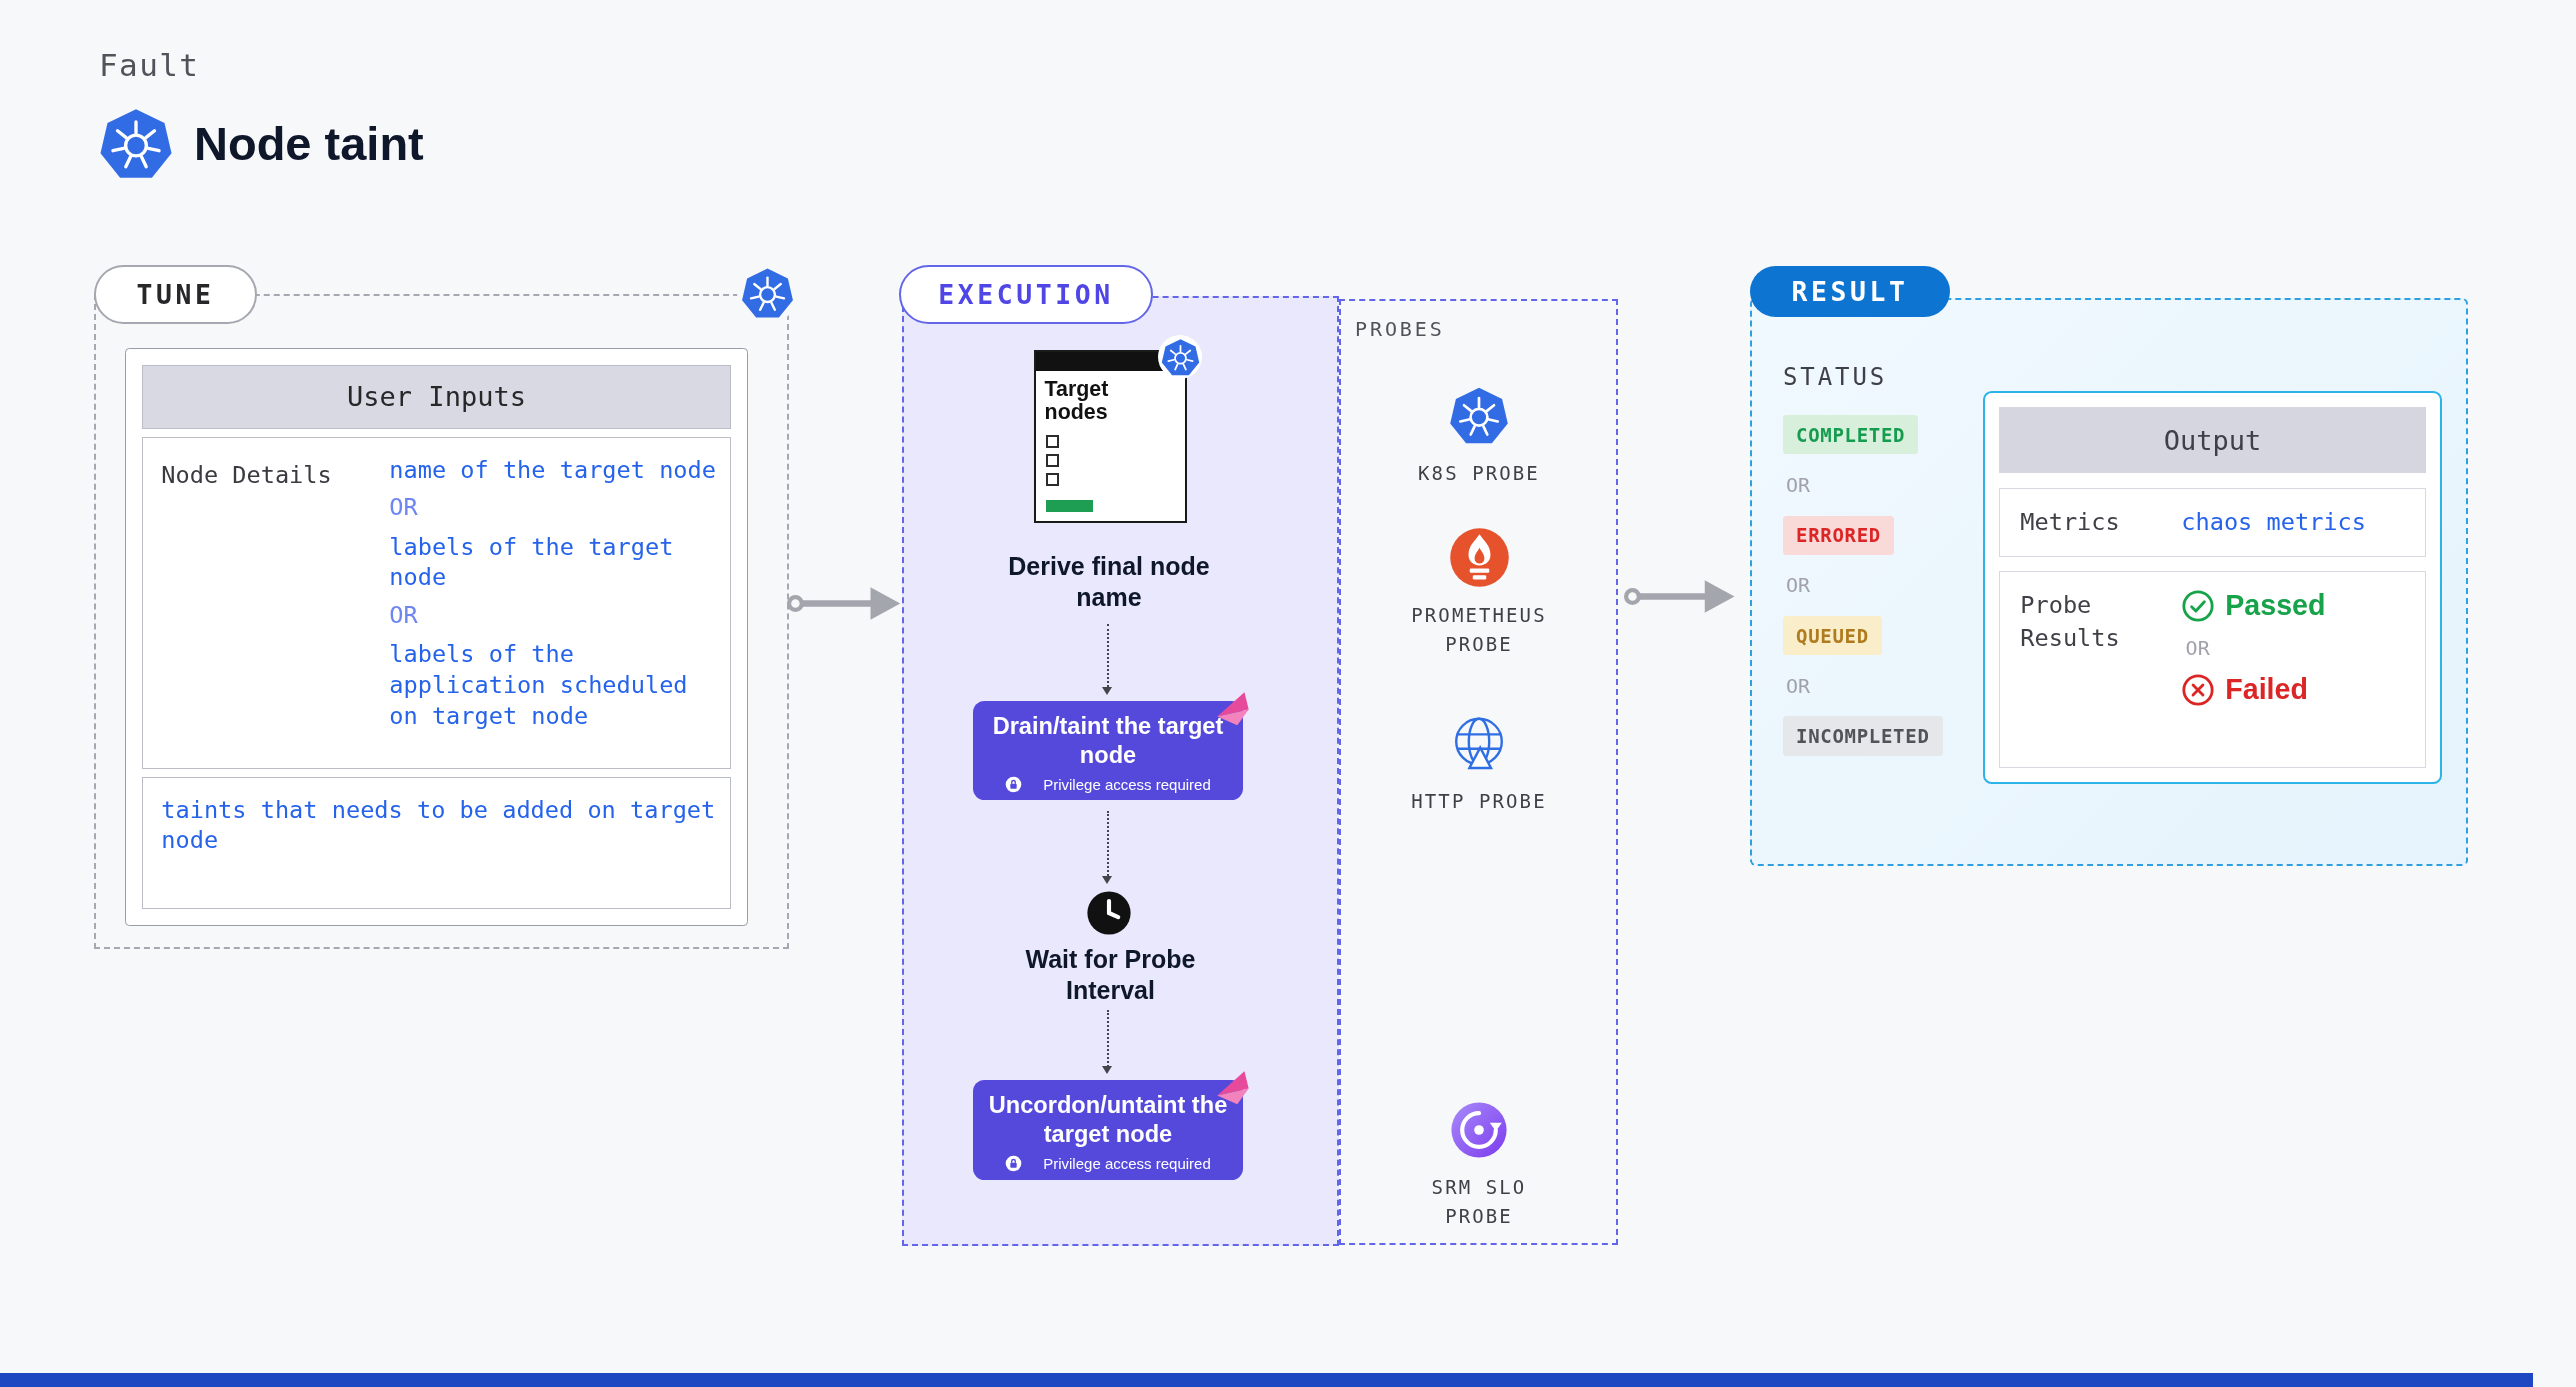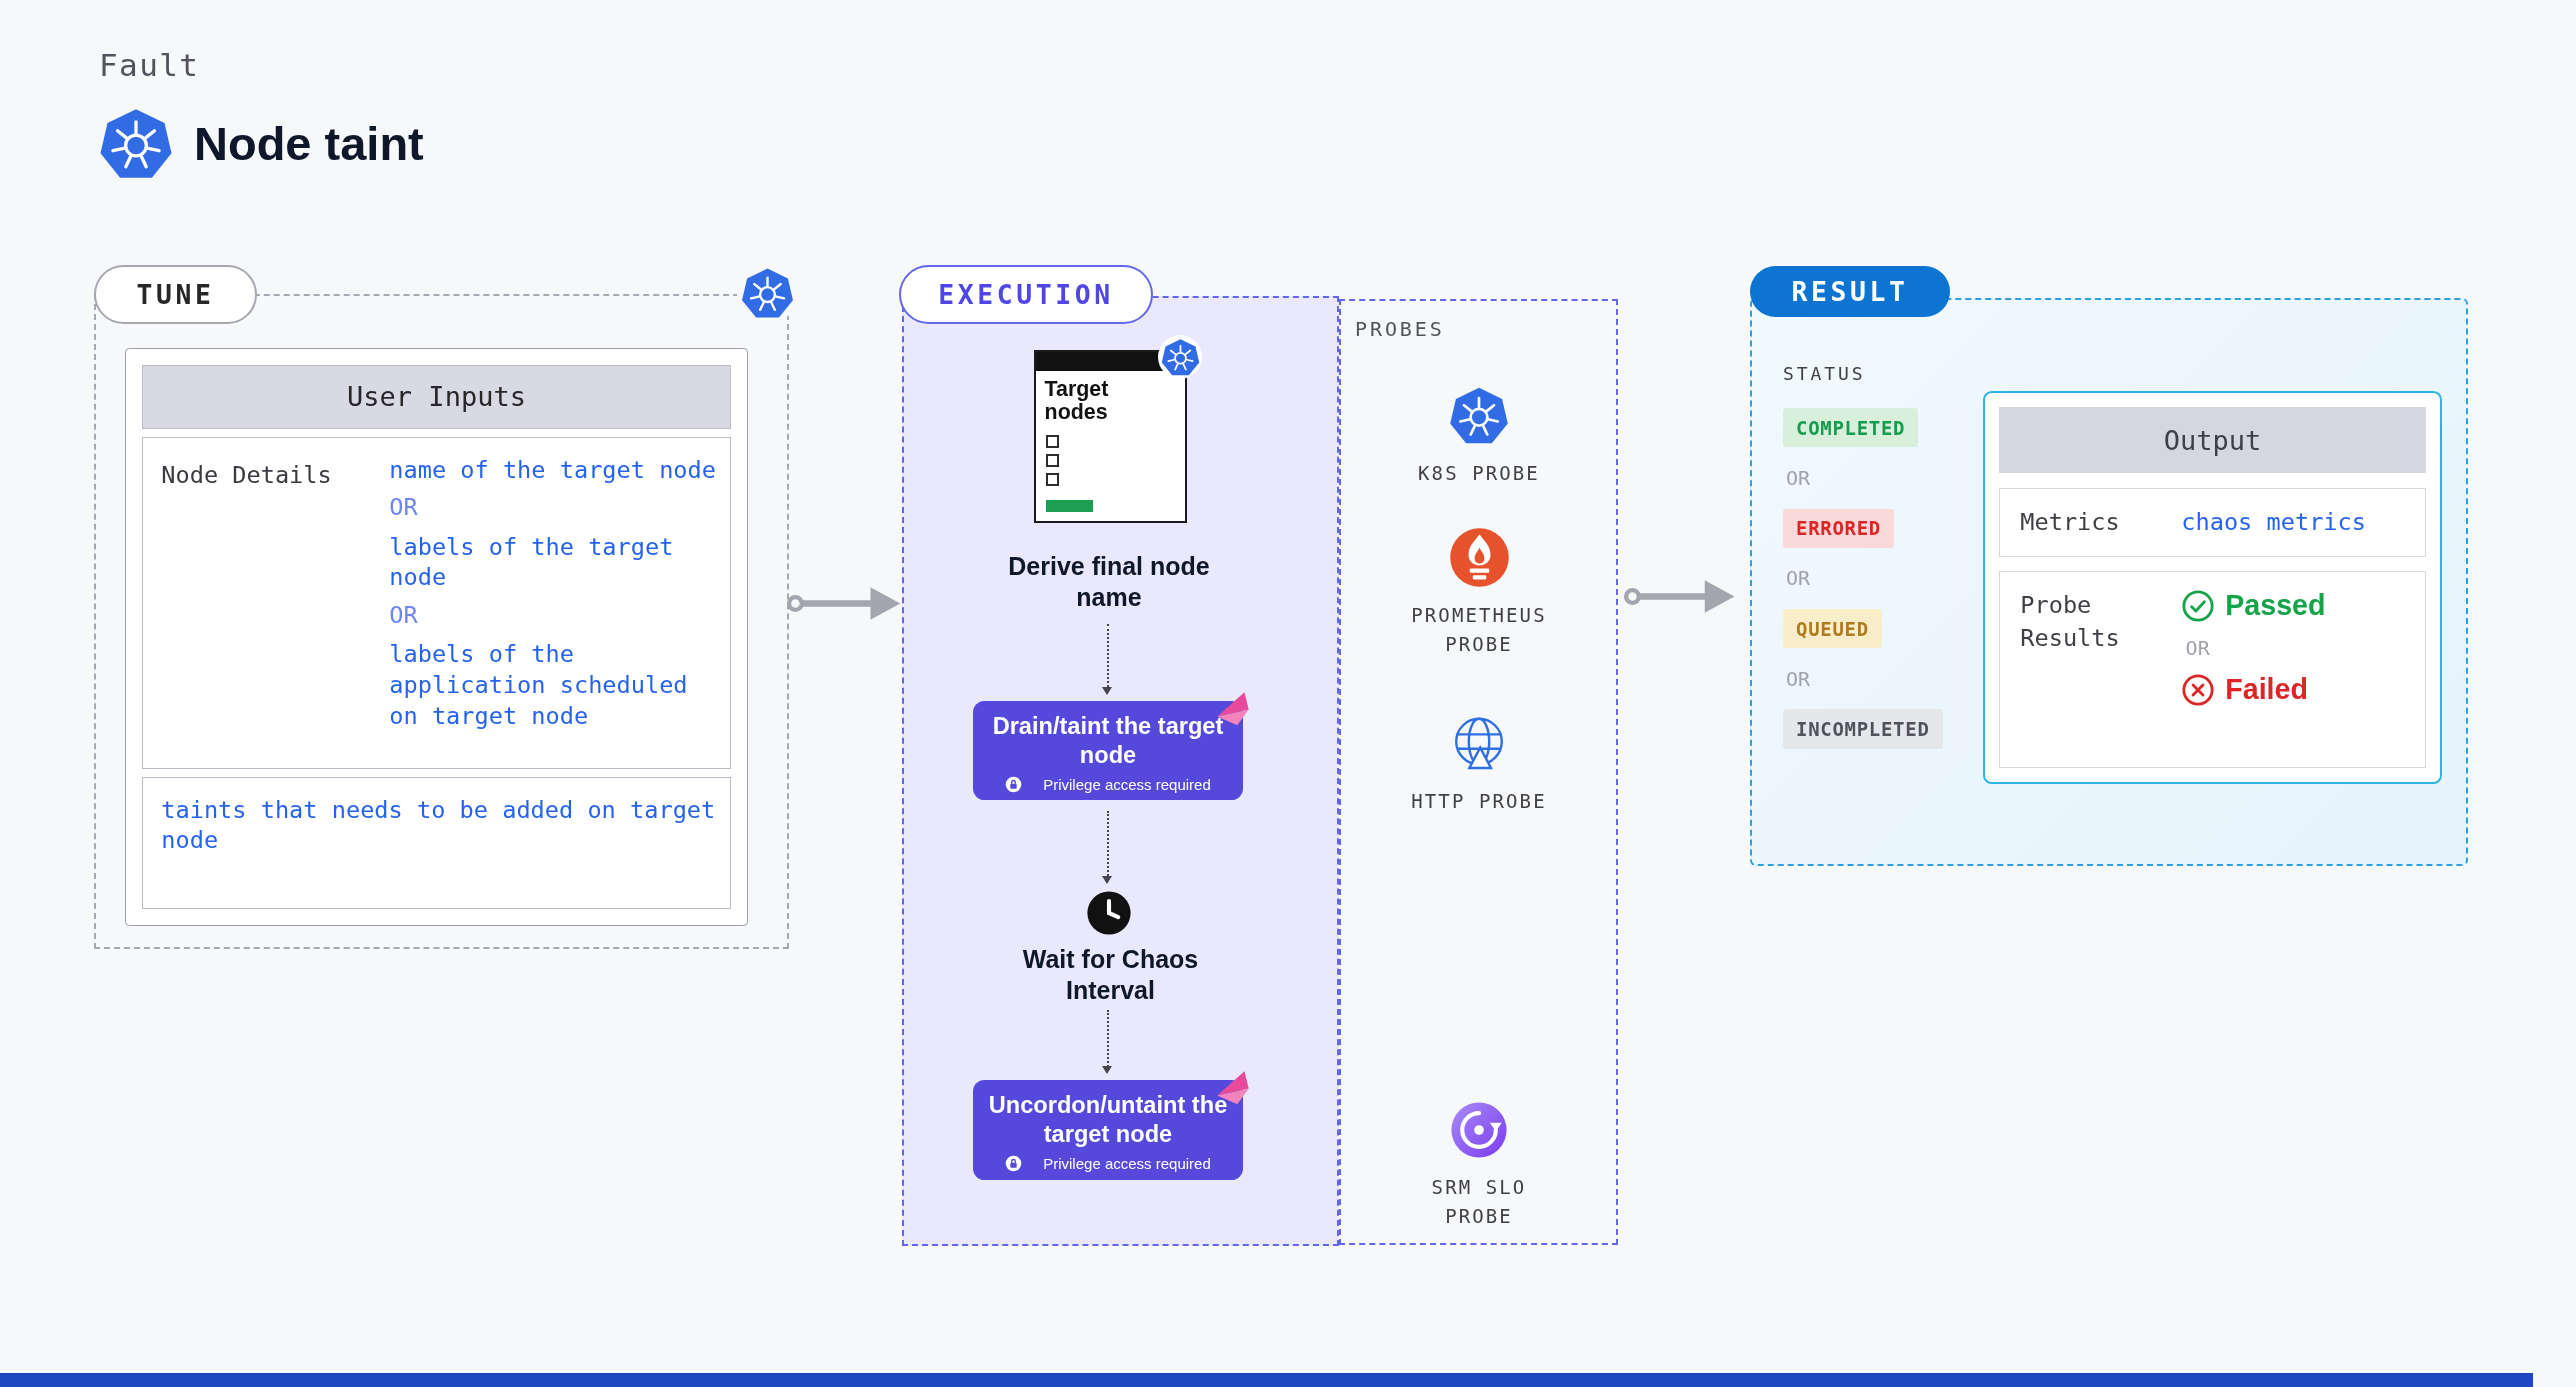--- a/index.html
+++ b/index.html
@@ -72,21 +72,21 @@
   .probes-label { left:1355px; top:317px; font-size:20px; letter-spacing:2.9px; color:#52525b; }
   .probe-item { position:absolute; left:1397px; width:164px; display:flex; flex-direction:column;
                 align-items:center; gap:13px; }
   .probe-item .p-label { font-size:19px; letter-spacing:2.1px; line-height:1.55; color:#3f3f46; text-align:center; }
   .p-icon { display:flex; align-items:center; justify-content:center; }
 
   
   .result-box { left:1750px; top:298px; width:718px; height:568px; border:2.1px dashed #2f9fe0; border-radius:5.7px;
                 background:linear-gradient(135deg,#f0f9fe 0%,#e6f3fc 100%); }
   .status-col { left:1783px; top:363px; display:flex; flex-direction:column; align-items:flex-start; gap:18.6px; }
-  .status-title { font-size:18px; letter-spacing:2.9px; color:#3f3f46; margin-bottom:5.7px; }
+  .status-title { font-size:24px; letter-spacing:2.9px; color:#3f3f46; margin-bottom:5.7px; }
   .status-badge { display:inline-block; padding:8.6px 13px; border-radius:3.6px; font-size:19px; font-weight:bold; letter-spacing:0.7px; }
   .badge-completed { background:#d8efdc; color:#169c4f; }
   .badge-errored { background:#fad9d9; color:#dc2626; }
   .badge-queued { background:#f9eec9; color:#b07b1e; }
   .badge-incompleted { background:#e6e7eb; color:#52525b; }
   .status-or { font-size:20px; color:#a1a1aa; margin-left:2.9px; }
 
   .output-box { left:1983px; top:391px; width:459px; height:393px; background:#fff; border:2.1px solid #2cb4e8;
                 border-radius:8.6px; padding:14.3px; display:flex; flex-direction:column; gap:14.3px; }
   .output-header { height:66px; background:#d5d6df; display:flex; align-items:center; justify-content:center;
@@ -258,21 +258,21 @@
     </div>
   </div>
 
   <div class="dotted-arrow" style="left:1107px;top:811px;height:69px"></div>
 
   <div class="abs clock-wrap">
     <svg width="46" height="46" viewBox="0 0 64 64">
         <use href="#clock"></use>
       </svg>
   </div>
-  <div class="step-caption caption-wait">Wait for Chaos Interval</div>
+  <div class="step-caption caption-wait">Wait for Probe Interval</div>
 
   <div class="dotted-arrow" style="left:1107px;top:1010px;height:60px"></div>
 
   <div class="exec-btn exec-btn-2">
     <div class="btn-fold">
       <svg width="40" height="40" viewBox="0 0 56 56">
         <polygon points="6,40 44,6 50,30" fill="#e84a9b"></polygon>
         <polygon points="6,40 50,30 34,52" fill="#f283bd"></polygon>
       </svg>
     </div>

